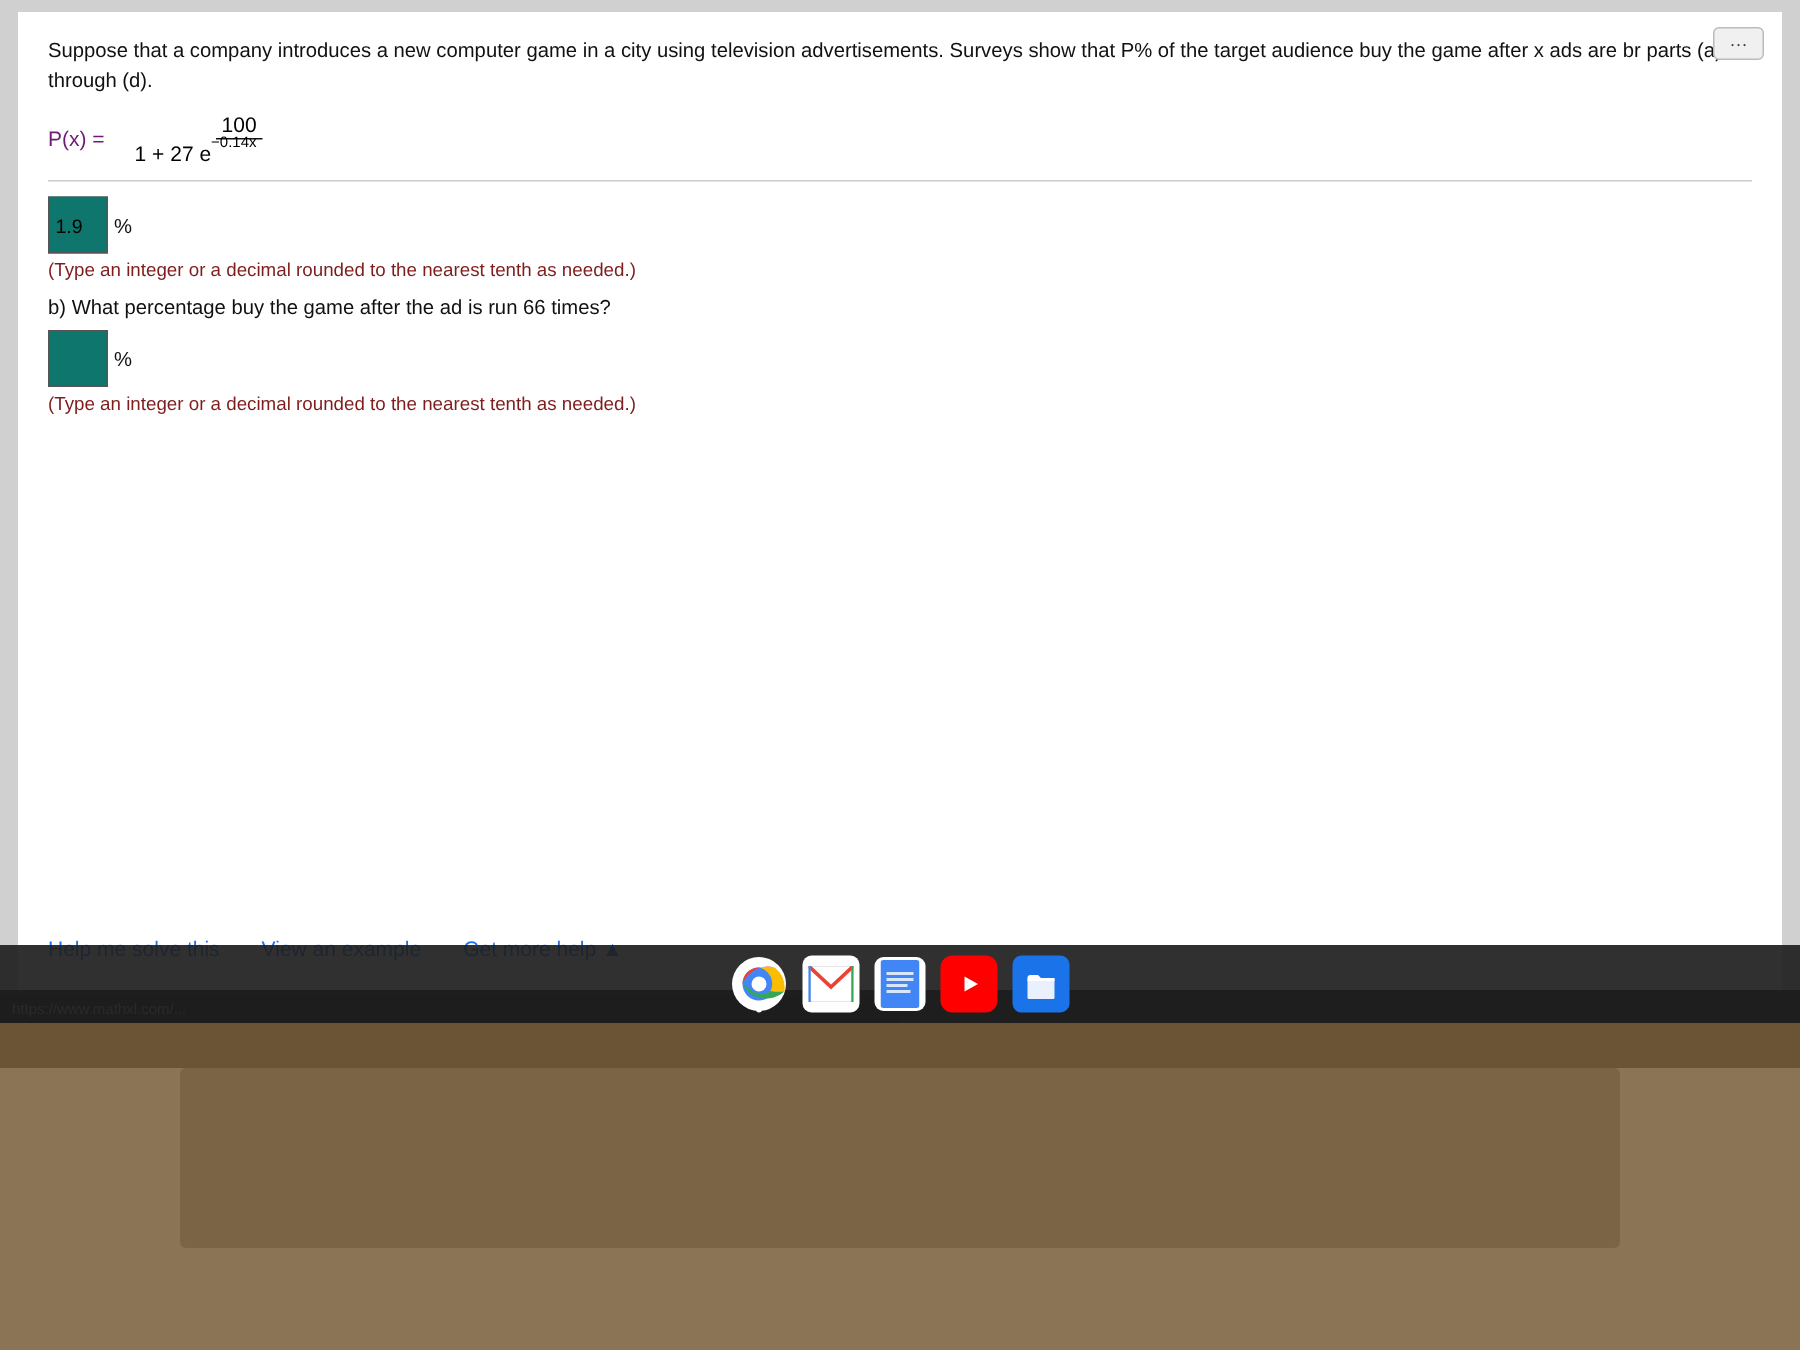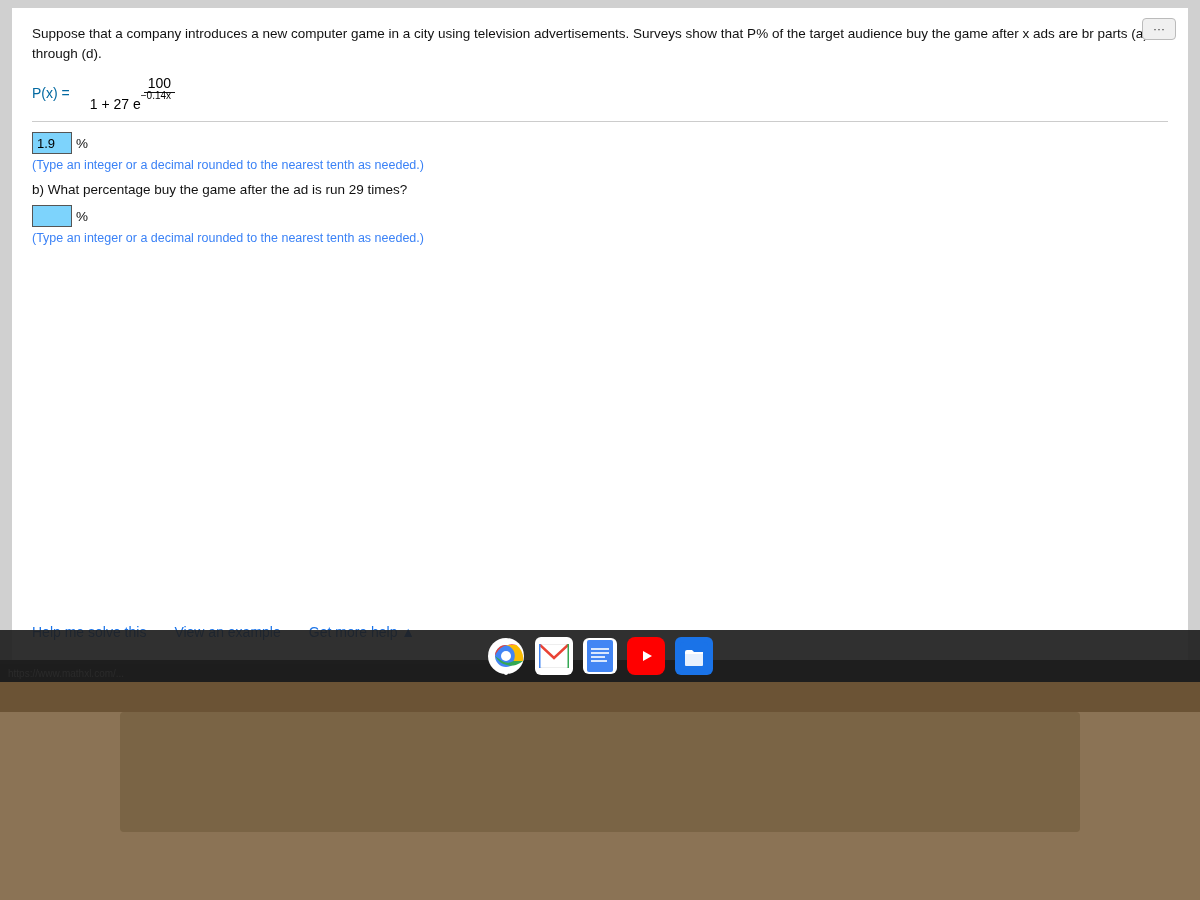--- a/index.html
+++ b/index.html
@@ -44,21 +44,21 @@
 
     .formula-block {
       display: flex;
       align-items: center;
       margin: 10px 0 6px 0;
       font-size: 14px;
     }
 
     .formula-label {
       font-size: 14px;
-      color: #0369a1;
+      color: #701a75;
       margin-right: 4px;
     }
 
     .fraction {
       display: inline-flex;
       flex-direction: column;
       align-items: flex-end;
       margin: 0 12px;
       vertical-align: middle;
     }
@@ -115,36 +115,36 @@
 
     .answer-box-row {
       display: flex;
       align-items: center;
       gap: 4px;
       margin-bottom: 4px;
     }
 
     .answer-input {
       width: 40px;
-      height: 22px;
+      height: 38px;
       border: 1.5px solid #555;
-      background: #7dd3fc;
+      background: #0f766e;
       font-size: 13px;
       padding: 1px 4px;
       outline: none;
     }
 
     .percent-sign {
       font-size: 13.5px;
       color: #111;
     }
 
     .instruction-text {
       font-size: 12.5px;
-      color: #3b82f6;
+      color: #7f1d1d;
       margin-bottom: 10px;
     }
 
     .bottom-buttons {
       display: flex;
       align-items: center;
       gap: 0;
       margin-top: 14px;
       padding: 10px 0 8px 0;
       border-top: none;
@@ -288,21 +288,21 @@
 
     <div class="question-section">
       <div class="answer-box-row">
         <input class="answer-input" type="text" value="1.9" style="">
         <span class="percent-sign">%</span>
       </div>
       <p class="instruction-text">(Type an integer or a decimal rounded to the nearest tenth as needed.)</p>
     </div>
 
     <div class="question-section">
-      <p class="question-text">b) What percentage buy the game after the ad is run 29 times?</p>
+      <p class="question-text">b) What percentage buy the game after the ad is run 66 times?</p>
       <div class="answer-box-row">
         <input class="answer-input" type="text" value="" style="">
         <span class="percent-sign">%</span>
       </div>
       <p class="instruction-text">(Type an integer or a decimal rounded to the nearest tenth as needed.)</p>
     </div>
 
     <div class="bottom-buttons">
       <button class="bottom-btn">Help me solve this</button>
       <button class="bottom-btn">View an example</button>

